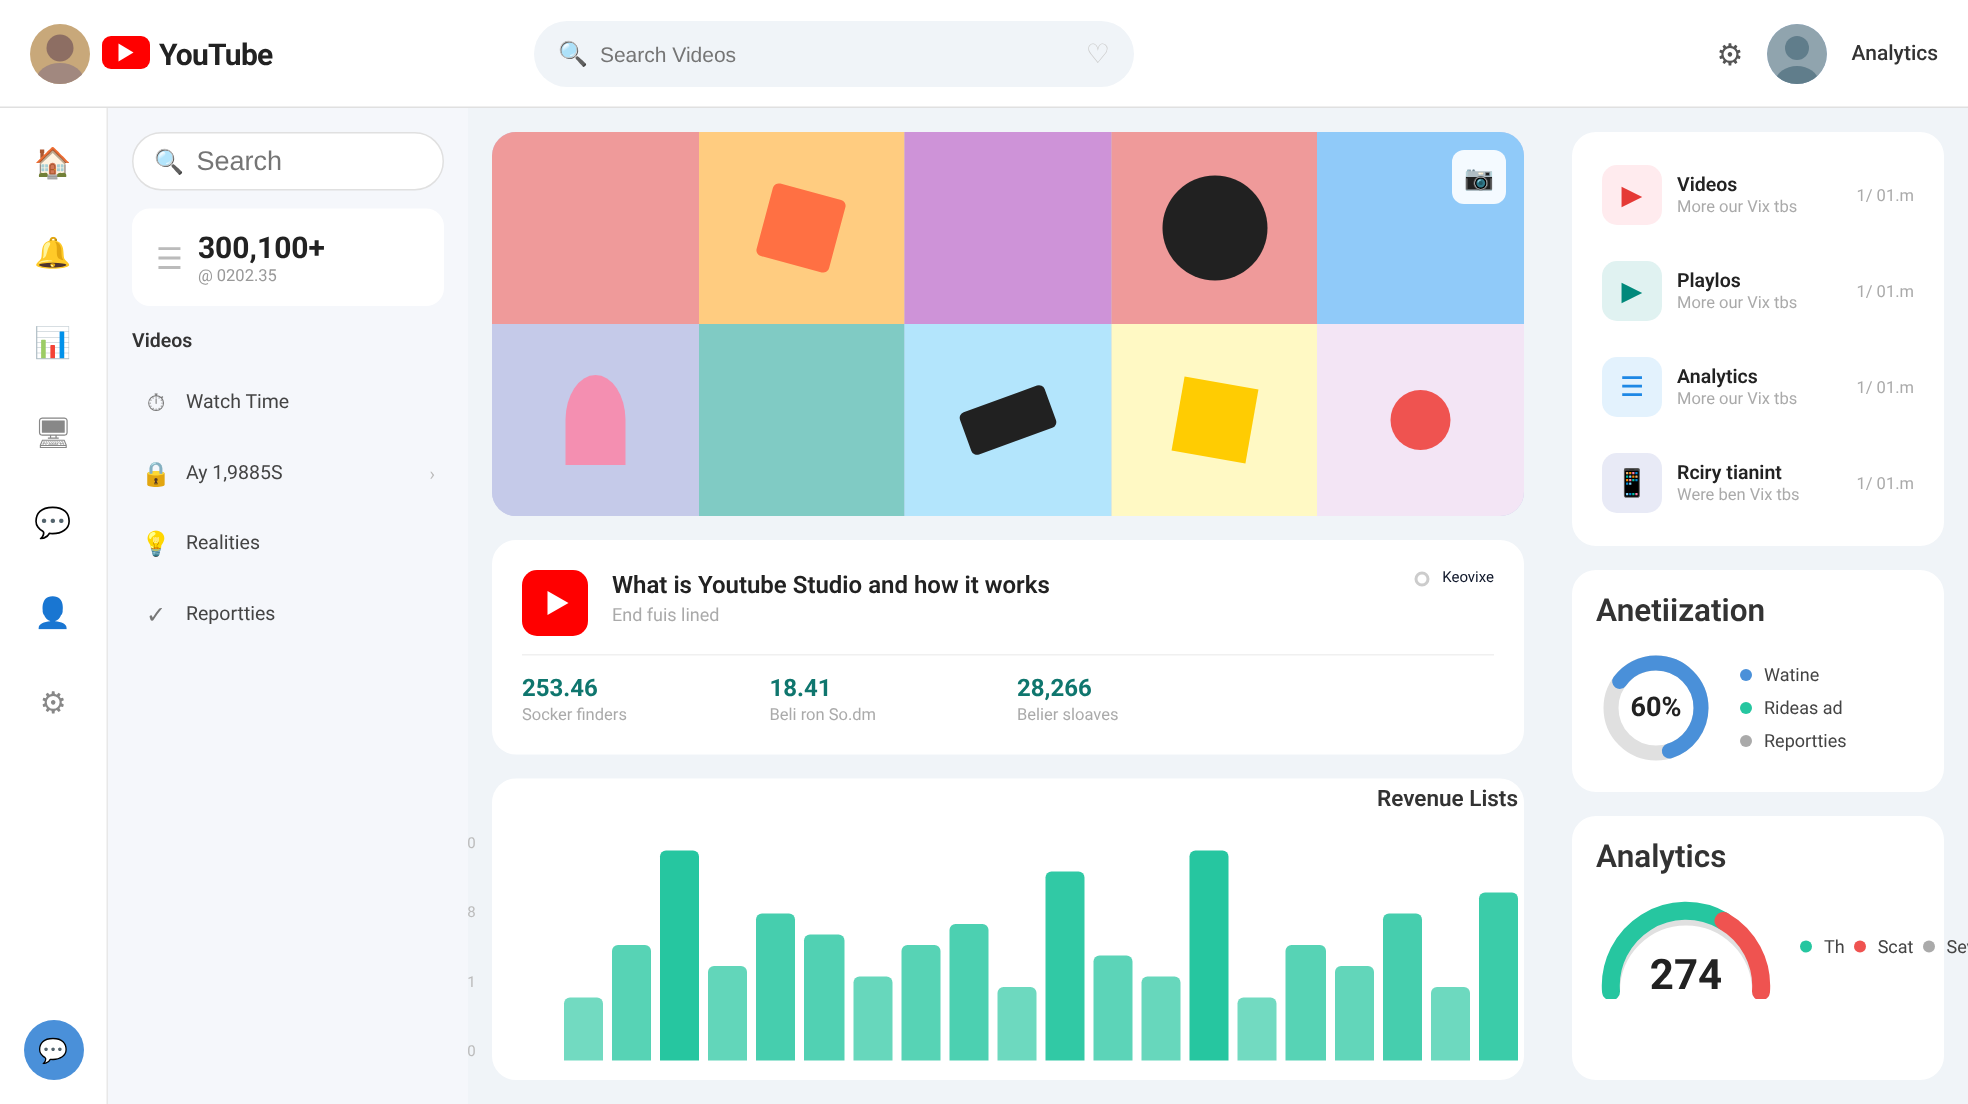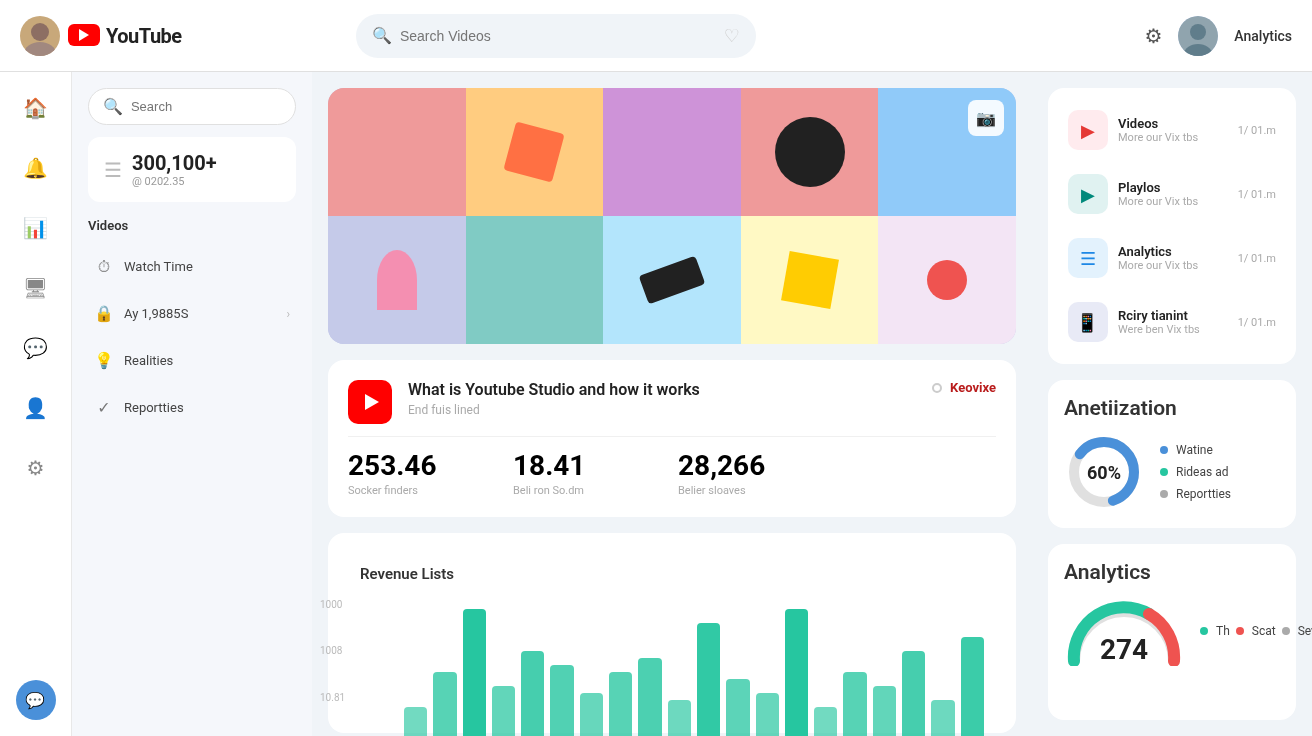--- a/index.html
+++ b/index.html
@@ -171,21 +171,21 @@
       display: flex;
       align-items: center;
       padding: 8px 14px;
       gap: 8px;
       border: 1px solid #e0e0e0;
     }
     .search-local input {
       background: transparent;
       border: none;
       outline: none;
-      font-size: 13px;
+      font-size: 18px;
       color: #555;
       flex: 1;
     }
     .stats-card {
       background: #fff;
       border-radius: 12px;
       padding: 14px 16px;
       display: flex;
       align-items: center;
       gap: 10px;
@@ -292,39 +292,40 @@
       align-items: center;
       gap: 8px;
       margin-left: auto;
     }
     .status-dot {
       width: 10px;
       height: 10px;
       border-radius: 50%;
       border: 2px solid #ccc;
     }
-    .status-label { font-size: 13px; color: #b91c1c; font-weight: bold; }
+    .status-label { font-size: 10px; color: #0f172a; }
     .video-stats {
       display: grid;
       grid-template-columns: repeat(4, 1fr);
       gap: 12px;
       border-top: 1px solid #f0f0f0;
       padding-top: 12px;
     }
     .stat-item { display: flex; flex-direction: column; gap: 2px; }
-    .stat-value { font-size: 28px; font-weight: 700; color: #000000; }
+    .stat-value { font-size: 16px; font-weight: 700; color: #0f766e; }
     .stat-label { font-size: 11px; color: #aaa; }
 
     
     .chart-card {
       background: #fff;
       border-radius: 16px;
-      padding: 32px;
+      padding: 4px;
       flex: 1;
       min-height: 200px;
+      text-align: right;
     }
     .chart-title { font-size: 15px; font-weight: 600; color: #333; margin-bottom: 16px; }
     .chart-area {
       height: 150px;
       position: relative;
       display: flex;
       align-items: flex-end;
       gap: 6px;
     }
     .chart-bar {

